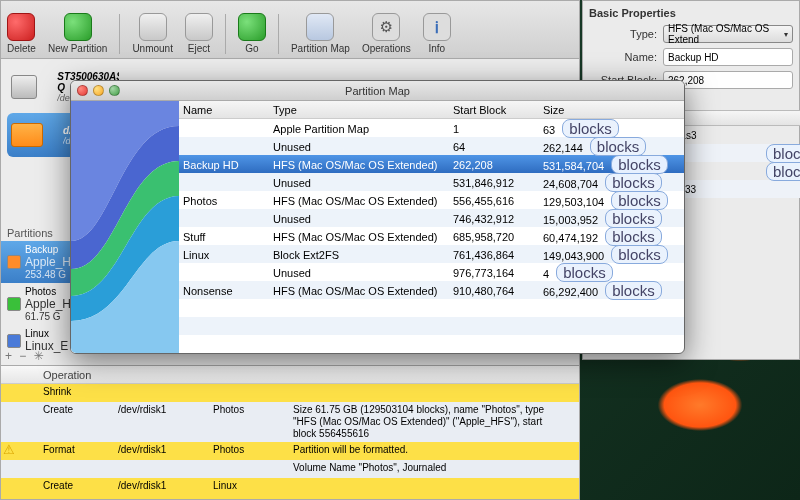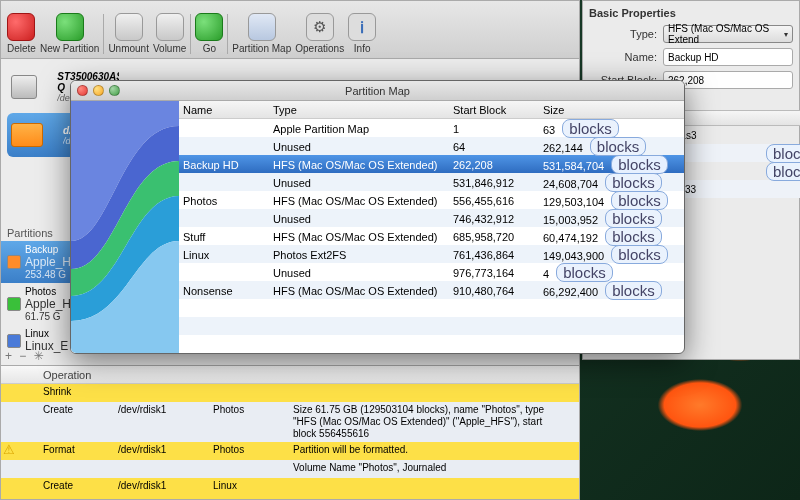--- a/index.html
+++ b/index.html
@@ -4,21 +4,21 @@
 <style>
 * { box-sizing: border-box; margin: 0; padding: 0; font-family: "Lucida Grande", Helvetica, Arial, sans-serif; }
 body { width: 800px; height: 500px; overflow: hidden; position: relative; background: #888; }
 
 .desktop-bg { position: absolute; inset: 0; background: linear-gradient(135deg, #2a5d3a 0%, #1a3d2a 30%, #0d2618 100%); }
 .desktop-bg::before { content:''; position:absolute; right:10px; bottom:120px; width:100px; height:100px; background: radial-gradient(ellipse 60px 45px at center, #ff7a2a 0%, #ff5510 60%, transparent 70%); border-radius:50%; }
 .desktop-bg::after { content:''; position:absolute; right:40px; bottom:50px; width:120px; height:90px; background: radial-gradient(ellipse 65px 40px at center, #ff7a2a 0%, #ff5510 55%, transparent 65%); border-radius:50%; }
 
 .main-window { position:absolute; left:0; top:0; width:580px; height:500px; background:#ececec; border:1px solid #aaa; overflow:hidden; }
 
-.toolbar { display:flex; align-items:flex-end; height:58px; background:linear-gradient(#e7e7e7,#cfcfcf); border-bottom:1px solid #aaa; padding:0 6px 4px; gap:4px; }
+.toolbar { display:flex; align-items:flex-end; height:58px; background:linear-gradient(#e7e7e7,#cfcfcf); border-bottom:1px solid #aaa; padding:0 6px 4px; gap:12px; }
 .toolbar-item { display:flex; flex-direction:column; align-items:center; font-size:10px; color:#333; cursor:pointer; }
 .toolbar-item .tb-icon { width:28px; height:28px; border-radius:6px; margin-bottom:2px; background:#ddd; border:1px solid #999; position:relative; }
 .tb-icon.red { background: radial-gradient(circle at 30% 30%, #ff6b6b, #cc2020); border-color:#a01515; }
 .tb-icon.green { background: radial-gradient(circle at 30% 30%, #7be07b, #2a9d2a); border-color:#1a7a1a; }
 .tb-icon.grey { background: linear-gradient(#f0f0f0,#c8c8c8); }
 .tb-icon.map { background: linear-gradient(#e0e8f5,#b8c8e0); }
 .tb-icon.gear::after { content:'⚙'; position:absolute; inset:0; display:flex; align-items:center; justify-content:center; font-size:15px; color:#555; }
 .tb-icon.info::after { content:'ℹ'; position:absolute; inset:0; display:flex; align-items:center; justify-content:center; font-size:16px; font-weight:bold; color:#3a6db8; }
 .toolbar-sep { width:1px; height:40px; background:#aaa; }
 
@@ -105,21 +105,21 @@
         <span class="tb-icon green"></span>
         <span>New Partition</span>
       </div>
     <div class="toolbar-sep"></div>
     <div class="toolbar-item">
         <span class="tb-icon grey"></span>
         <span>Unmount</span>
       </div>
     <div class="toolbar-item">
         <span class="tb-icon grey"></span>
-        <span>Volume</span>
+        <span>Eject</span>
       </div>
     <div class="toolbar-sep"></div>
     <div class="toolbar-item">
         <span class="tb-icon green"></span>
         <span>Go</span>
       </div>
     <div class="toolbar-sep"></div>
     <div class="toolbar-item">
         <span class="tb-icon map"></span>
         <span>Partition Map</span>
@@ -353,21 +353,21 @@
             <span>15,003,952 <span class="pill">blocks</span></span>
           </div>
           <div class="pm-row">
             <span>Stuff</span>
             <span>HFS (Mac OS/Mac OS Extended)</span>
             <span>685,958,720</span>
             <span>60,474,192 <span class="pill">blocks</span></span>
           </div>
           <div class="pm-row stripe">
             <span>Linux</span>
-            <span>Photos Ext2FS</span>
+            <span>Block Ext2FS</span>
             <span>761,436,864</span>
             <span>149,043,900 <span class="pill">blocks</span></span>
           </div>
           <div class="pm-row">
             <span></span>
             <span>Unused</span>
             <span>976,773,164</span>
             <span>4 <span class="pill">blocks</span></span>
           </div>
           <div class="pm-row stripe">

